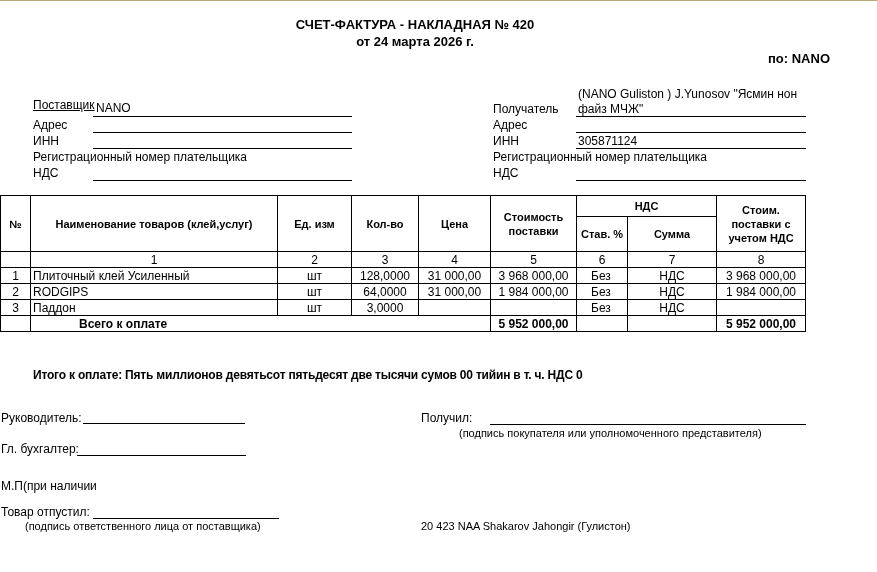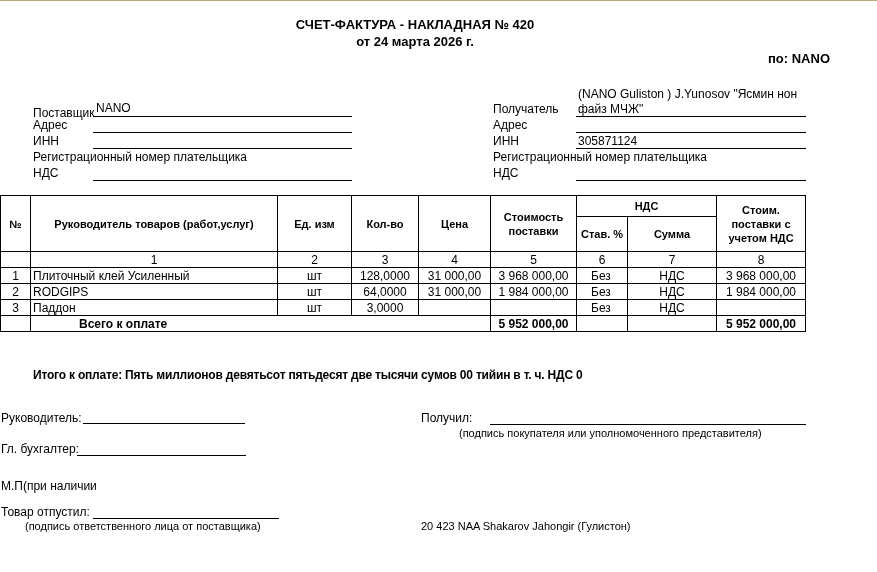--- a/index.html
+++ b/index.html
@@ -18,21 +18,21 @@
 </style>
 </head>
 <body>
 
 <div class="topline"></div>
 
 <div class="title" style="top:17px;">СЧЕТ-ФАКТУРА - НАКЛАДНАЯ № 420</div>
 <div class="title" style="top:34px;">от 24 марта 2026 г.</div>
 <div class="title" style="top:51px;text-align:right;">по: NANO</div>
 
-<div class="abs" style="left:33px;top:106px;">Поставщик</div>
+<div class="abs" style="left:33px;top:98px;text-decoration:underline;">Поставщик</div>
 <div class="abs" style="left:96px;top:101px;">NANO</div>
 <div class="uline" style="left:93px;top:116px;width:259px;"></div>
 <div class="abs" style="left:33px;top:118px;">Адрес</div>
 <div class="uline" style="left:93px;top:132px;width:259px;"></div>
 <div class="abs" style="left:33px;top:134px;">ИНН</div>
 <div class="uline" style="left:93px;top:148px;width:259px;"></div>
 <div class="abs" style="left:33px;top:150px;">Регистрационный номер плательщика</div>
 <div class="abs" style="left:33px;top:166px;">НДС</div>
 <div class="uline" style="left:93px;top:180px;width:259px;"></div>
 
@@ -57,21 +57,21 @@
       <col style="width:67px">
     <col style="width:72px">
       <col style="width:86px">
       <col style="width:51px">
       <col style="width:89px">
       <col style="width:89px">
   </colgroup>
   <tbody>
       <tr class="h">
     <td rowspan="2" style="height:55px;">№</td>
-    <td rowspan="2">Руководитель товаров (работ,услуг)</td>
+    <td rowspan="2">Наименование товаров (клей,услуг)</td>
     <td rowspan="2">Ед. изм</td>
     <td rowspan="2">Кол-во</td>
     <td rowspan="2">Цена</td>
     <td rowspan="2">Стоимость поставки</td>
     <td colspan="2" style="height:20px;">НДС</td>
     <td rowspan="2">Стоим. поставки с учетом НДС</td>
   </tr>
   <tr class="h">
     <td style="height:34px;">Став. %</td>
     <td>Сумма</td>

